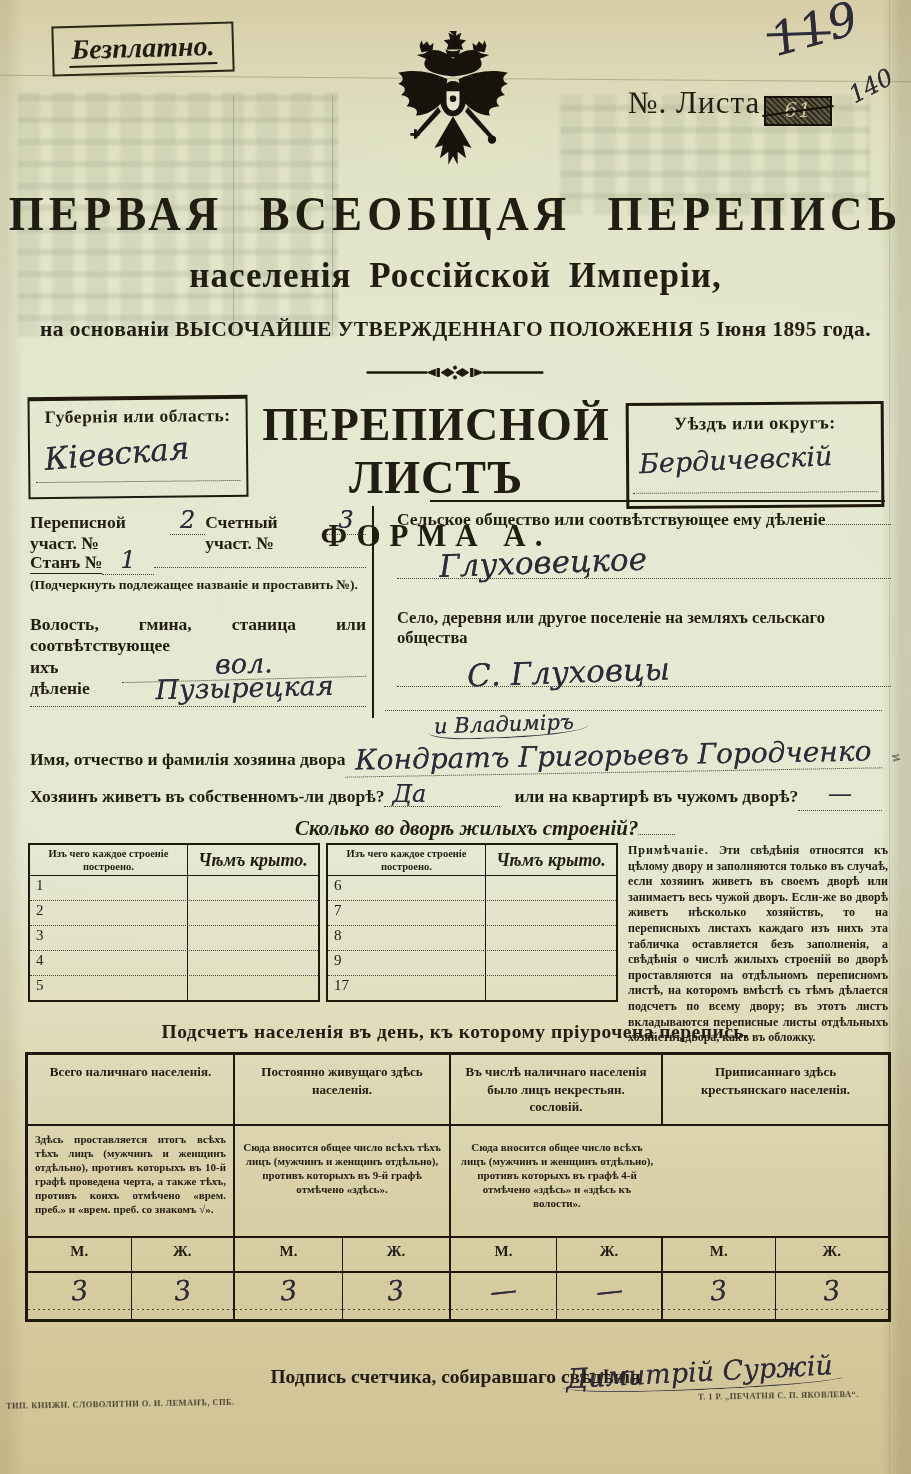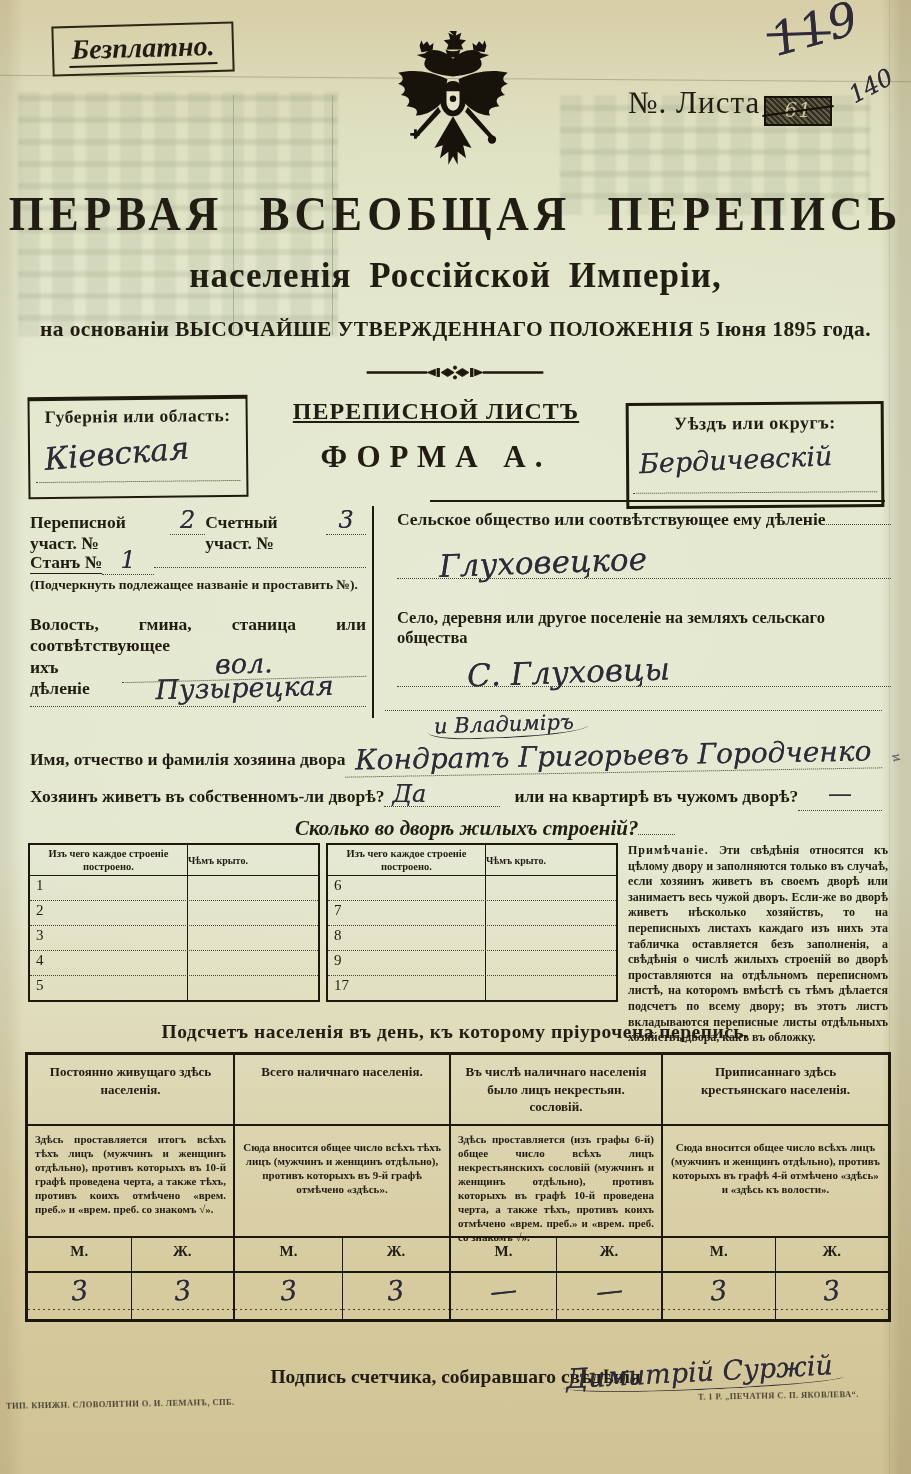--- a/index.html
+++ b/index.html
@@ -50,21 +50,21 @@
     letter-spacing:1px;word-spacing:8px;font-family:Liberation Serif, serif;}
   .basis{left:0;top:317px;width:100%;text-align:center;font-weight:bold;font-size:21.5px;letter-spacing:.4px;}
   .orn{left:365px;top:364px;}
   
   .gubbox{left:28px;top:396px;width:220px;height:102px;border:2px solid #1e1a0e;border-top-width:4px;
     transform:rotate(-.6deg);padding:6px 8px 0 8px;box-sizing:border-box;}
   .gubbox .lbl{font-weight:bold;font-size:17.5px;text-align:center;letter-spacing:.5px;}
   .gubbox .val{font-size:31px;margin:8px 0 0 6px;transform:rotate(-4deg);display:inline-block;}
   .gubline{position:absolute;left:6px;right:6px;bottom:14px;border-bottom:1.6px dotted #4a4432;}
   .formtitle{left:252px;top:398px;width:368px;text-align:center;}
-  .formtitle .l1{font-weight:bold;font-size:24px;letter-spacing:1px;text-decoration:underline;}
+  .formtitle .l1{font-weight:bold;font-size:46px;letter-spacing:1px;}
   .formtitle .l2{font-weight:bold;font-size:31px;letter-spacing:9px;margin-top:14px;}
   .uezdbox{left:626px;top:402px;width:258px;height:106px;border:3px solid #1e1a0e;
     transform:rotate(-.4deg);padding:8px 8px 0 8px;box-sizing:border-box;}
   .uezdbox .lbl{font-weight:bold;font-size:18px;text-align:center;letter-spacing:.5px;}
   .uezdbox .val{font-size:27px;margin:10px 0 0 2px;transform:rotate(-2deg);display:inline-block;}
   .uezdline{position:absolute;left:4px;right:4px;bottom:12px;border-bottom:1.6px dotted #4a4432;}
   .underform{left:430px;top:500px;width:455px;height:2px;background:#1e1a0e;}
   
   .vdiv{left:372px;top:506px;width:2px;height:212px;background:#1c180c;}
   .lcol{left:30px;width:336px;font-size:17.5px;font-weight:bold;}
@@ -74,21 +74,21 @@
   
   .insertion{left:428px;top:712px;font-size:21px;transform:rotate(-2deg);
     border-bottom:1.6px solid #2d2a3a;border-radius:0 0 60% 30%/0 0 10px 8px;padding:0 14px 1px 6px;}
   .ownname{left:30px;top:744px;width:852px;}
   .bigq{font-style:italic;font-weight:bold;font-size:21px;}
   
   .btable{top:843px;width:292px;border:2.5px solid #1c180c;box-sizing:border-box;background:rgba(255,255,255,.03);}
   .bhead{display:flex;border-bottom:1.5px solid #1c180c;}
   .bhead .h1{width:158px;border-right:1.5px solid #1c180c;font-size:10.5px;font-weight:bold;
     text-align:center;padding:2px 4px;box-sizing:border-box;line-height:1.25;}
-  .bhead .h2{flex:1;font-size:10px;font-weight:bold;align-self:center;}
+  .bhead .h2{flex:1;font-size:18px;font-weight:bold;text-align:center;align-self:center;font-style:italic;}
   .brow{display:flex;height:24px;border-bottom:1.3px dotted #4a4432;}
   .brow:last-child{border-bottom:none;}
   .brow .n{width:158px;border-right:1.5px solid #1c180c;box-sizing:border-box;
     font-size:15px;padding:1px 0 0 6px;}
   .note{left:628px;top:843px;width:260px;font-size:12px;font-weight:bold;line-height:1.3;
     text-align:justify;}
   .note .nt{letter-spacing:1px;}
   
   .ctitle{left:0;top:1021px;width:100%;text-align:center;font-weight:bold;font-size:19.5px;letter-spacing:.5px;}
   .ctable{left:25px;top:1052px;width:860px;border:3px solid #1c180c;box-sizing:content-box;background:rgba(255,255,255,.02);}
@@ -311,29 +311,28 @@
 
   <div class="abs note">
     <span class="nt">Примѣчаніе.</span>
     <span>Эти свѣдѣнія относятся къ цѣлому двору и заполняются только въ случаѣ, если хозяинъ живетъ въ своемъ дворѣ или занимаетъ весь чужой дворъ. Если-же во дворѣ живетъ нѣсколько хозяйствъ, то на переписныхъ листахъ каждаго изъ нихъ эта табличка оставляется безъ заполненія, а свѣдѣнія о числѣ жилыхъ строеній во дворѣ проставляются на отдѣльномъ переписномъ листѣ, на которомъ вмѣстѣ съ тѣмъ дѣлается подсчетъ по всему двору; въ этотъ листъ вкладываются переписные листы отдѣльныхъ хозяйствъ двора, какъ въ обложку.</span>
   </div>
 
   <div class="abs ctitle">Подсчетъ населенія въ день, къ которому пріурочена перепись.</div>
 
   <div class="abs ctable">
     <div class="crow chead">
+      <div>Всего наличнаго населенія.</div>
       <div>Постоянно живущаго здѣсь населенія.</div>
-      <div>Всего наличнаго населенія.</div>
       <div>Въ числѣ наличнаго населенія было лицъ некрестьян. сословій.</div>
       <div>Приписаннаго здѣсь крестьянскаго населенія.</div>
     </div>
     <div class="crow cdesc">
       <div>Здѣсь проставляется итогъ всѣхъ тѣхъ лицъ (мужчинъ и женщинъ отдѣльно), противъ которыхъ въ 10-й графѣ проведена черта, а также тѣхъ, противъ коихъ отмѣчено «врем. преб.» и «врем. преб. со знакомъ √».</div>
       <div class="center">Сюда вносится общее число всѣхъ тѣхъ лицъ (мужчинъ и женщинъ отдѣльно), противъ которыхъ въ 9-й графѣ отмѣчено «здѣсь».</div>
-      <div>Здѣсь проставляется (изъ графы 6-й) общее число всѣхъ лицъ некрестьянскихъ сословій (мужчинъ и женщинъ отдѣльно), противъ которыхъ въ графѣ 10-й проведена черта, а также тѣхъ, противъ коихъ отмѣчено «врем. преб.» и «врем. преб. со знакомъ √».</div>
       <div class="center">Сюда вносится общее число всѣхъ лицъ (мужчинъ и женщинъ отдѣльно), противъ которыхъ въ графѣ 4-й отмѣчено «здѣсь» и «здѣсь къ волости».</div>
     </div>
     <div class="crow cmzh">
       <div>М.</div>
       <div>Ж.</div>
       <div>М.</div>
       <div>Ж.</div>
       <div>М.</div>
       <div>Ж.</div>
       <div>М.</div>

